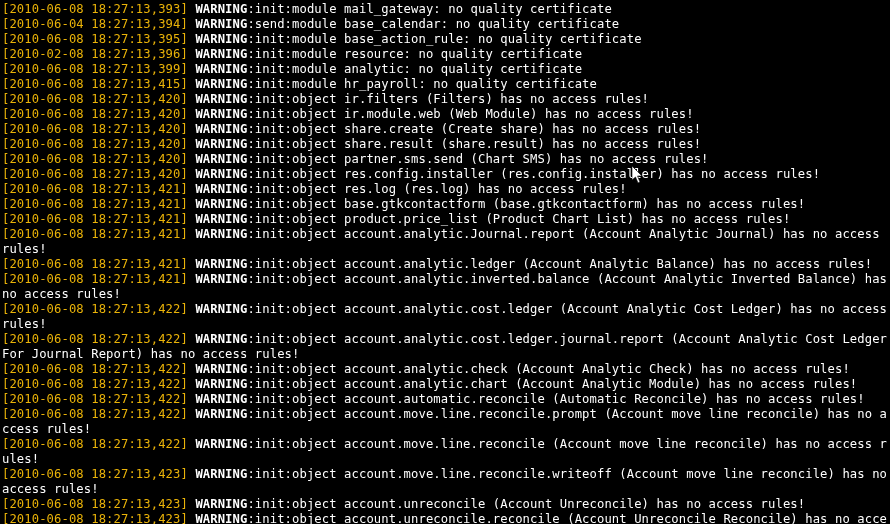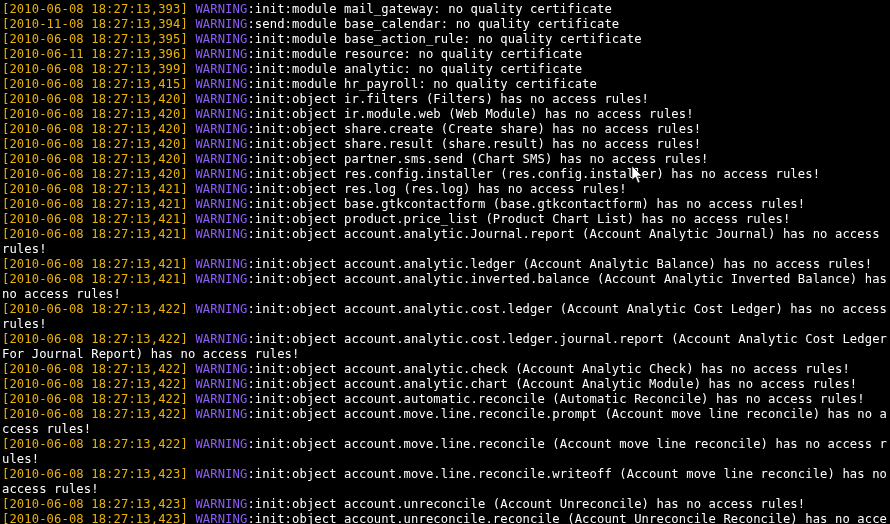--- a/index.html
+++ b/index.html
@@ -14,37 +14,37 @@
     font-family: "DejaVu Sans Mono", "Liberation Mono", Consolas, monospace;
     font-size: 12.2px;
     line-height: 15px;
     color: #fff;
     white-space: pre-wrap;
     word-break: break-all;
     padding: 2px 2px;
     letter-spacing: 0.1px;
   }
   .ts   { color: #eab308; } 
-  .lvl  { color: #8b5cf6; font-weight: normal; } 
+  .lvl  { color: #ffffff; font-weight: bold; } 
   .msg  { color: #ffffff; }
   .cursor {
     position: absolute;
     width: 12px;
     height: 18px;
     pointer-events: none;
   }
   .cursor svg { width:12px; height:18px; }
 </style>
 </head>
 <body>
 
 <div id="terminal"><span class="ts">[2010-06-08 18:27:13,393]</span> <span class="lvl">WARNING</span><span class="msg">:init:module mail_gateway: no quality certificate</span>
-<span class="ts">[2010-11-08 18:27:13,394]</span> <span class="lvl">WARNING</span><span class="msg">:send:module base_calendar: no quality certificate</span>
+<span class="ts">[2010-06-04 18:27:13,394]</span> <span class="lvl">WARNING</span><span class="msg">:send:module base_calendar: no quality certificate</span>
 <span class="ts">[2010-06-08 18:27:13,395]</span> <span class="lvl">WARNING</span><span class="msg">:init:module base_action_rule: no quality certificate</span>
-<span class="ts">[2010-06-11 18:27:13,396]</span> <span class="lvl">WARNING</span><span class="msg">:init:module resource: no quality certificate</span>
+<span class="ts">[2010-02-08 18:27:13,396]</span> <span class="lvl">WARNING</span><span class="msg">:init:module resource: no quality certificate</span>
 <span class="ts">[2010-06-08 18:27:13,399]</span> <span class="lvl">WARNING</span><span class="msg">:init:module analytic: no quality certificate</span>
 <span class="ts">[2010-06-08 18:27:13,415]</span> <span class="lvl">WARNING</span><span class="msg">:init:module hr_payroll: no quality certificate</span>
 <span class="ts">[2010-06-08 18:27:13,420]</span> <span class="lvl">WARNING</span><span class="msg">:init:object ir.filters (Filters) has no access rules!</span>
 <span class="ts">[2010-06-08 18:27:13,420]</span> <span class="lvl">WARNING</span><span class="msg">:init:object ir.module.web (Web Module) has no access rules!</span>
 <span class="ts">[2010-06-08 18:27:13,420]</span> <span class="lvl">WARNING</span><span class="msg">:init:object share.create (Create share) has no access rules!</span>
 <span class="ts">[2010-06-08 18:27:13,420]</span> <span class="lvl">WARNING</span><span class="msg">:init:object share.result (share.result) has no access rules!</span>
 <span class="ts">[2010-06-08 18:27:13,420]</span> <span class="lvl">WARNING</span><span class="msg">:init:object partner.sms.send (Chart SMS) has no access rules!</span>
 <span class="ts">[2010-06-08 18:27:13,420]</span> <span class="lvl">WARNING</span><span class="msg">:init:object res.config.installer (res.config.installer) has no access rules!</span>
 <span class="ts">[2010-06-08 18:27:13,421]</span> <span class="lvl">WARNING</span><span class="msg">:init:object res.log (res.log) has no access rules!</span>
 <span class="ts">[2010-06-08 18:27:13,421]</span> <span class="lvl">WARNING</span><span class="msg">:init:object base.gtkcontactform (base.gtkcontactform) has no access rules!</span>

